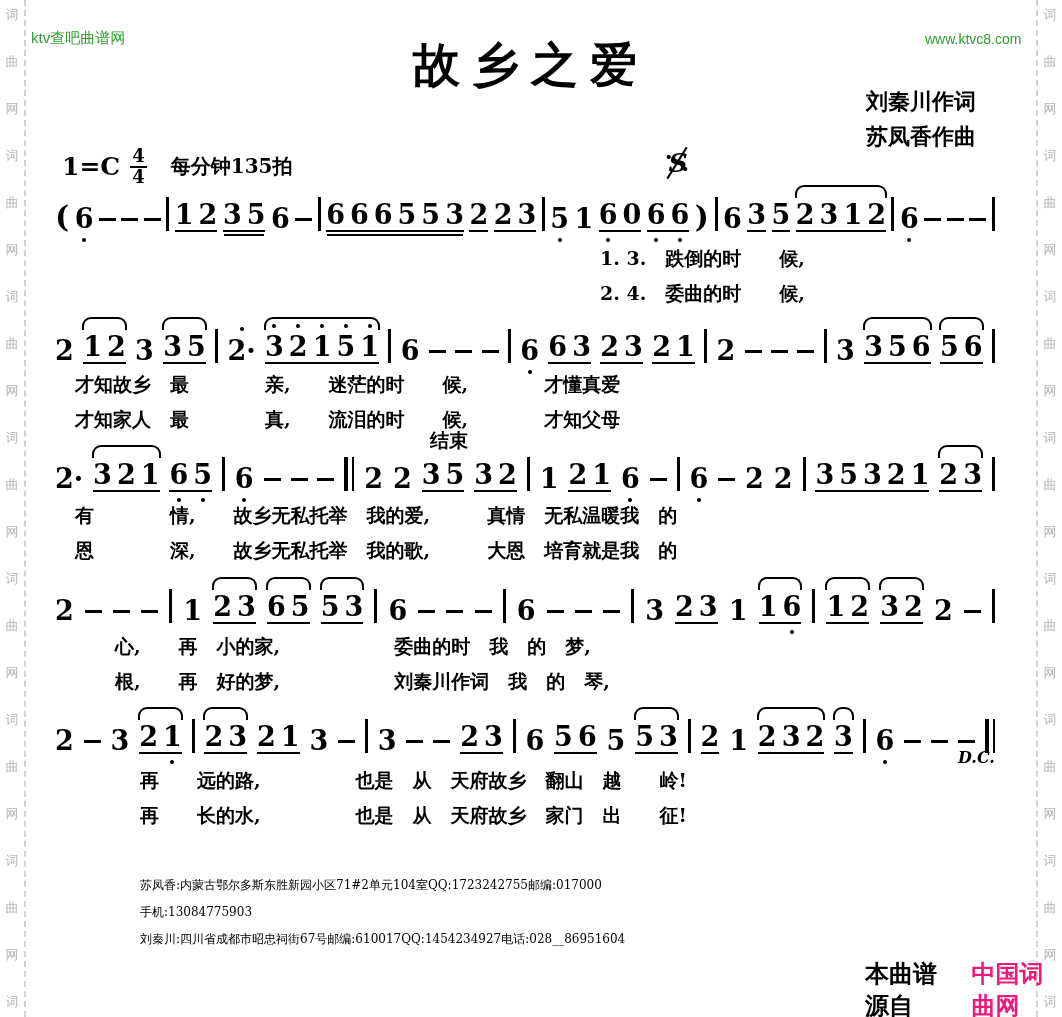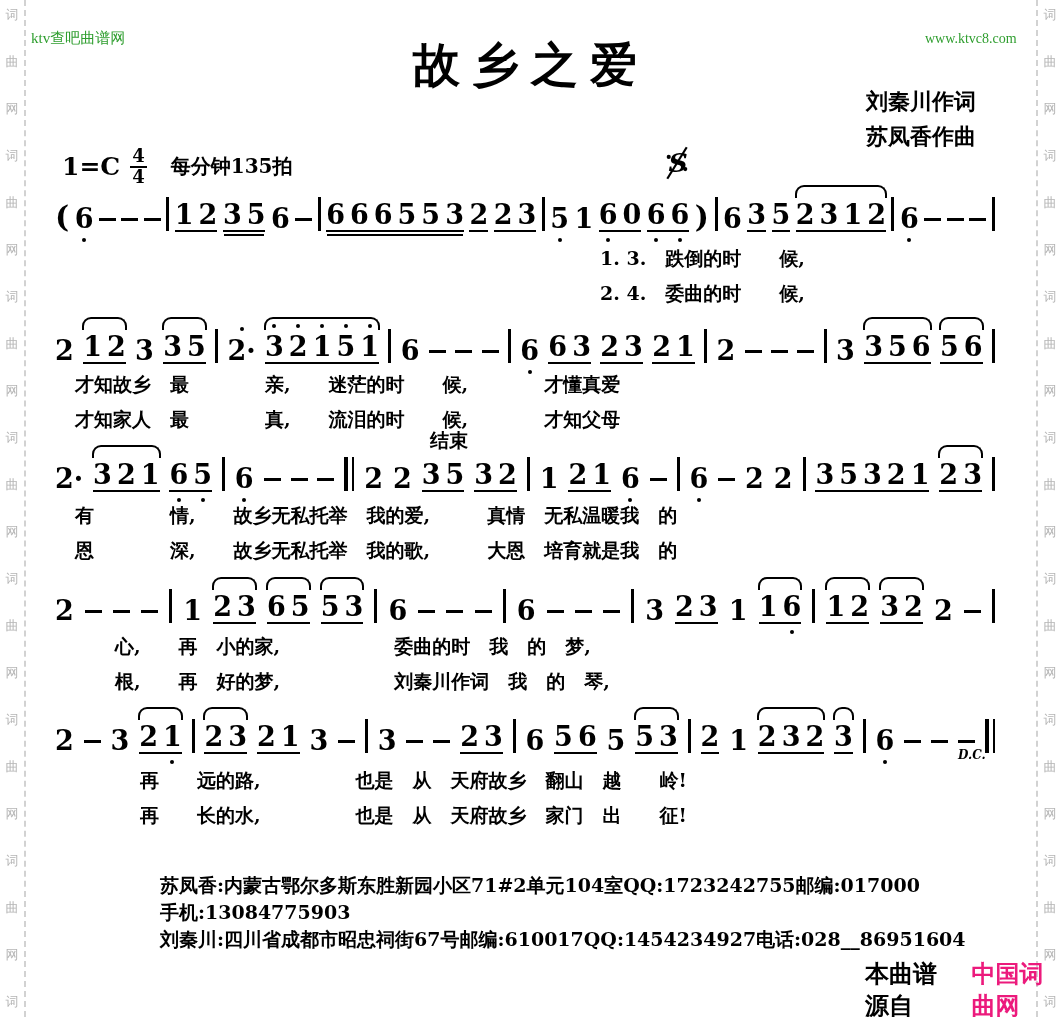--- a/index.html
+++ b/index.html
@@ -5,21 +5,21 @@
   html,body{margin:0;padding:0;background:#ffffff;}
   .page{position:relative;width:1062px;height:1017px;background:#fff;overflow:hidden;
         font-family:"DejaVu Serif",serif;color:#000;}
   
   .wm{position:absolute;top:6px;bottom:0;width:18px;display:flex;flex-direction:column;
       align-items:center;gap:29px;color:#b5b5b5;font-size:13px;font-family:"DejaVu Serif",serif;}
   .wm.left{left:3px}.wm.right{right:3px}
   .wm-line{position:absolute;top:0;bottom:0;border-left:2px dashed #d2d2d2;}
   .wm-line.left{left:24px}.wm-line.right{right:24px}
   
-  .hlink{position:absolute;font-family:Liberation Serif, serif;}
+  .hlink{position:absolute;font-family:Liberation Sans, sans-serif;}
   .hlink.left{left:31px;top:29px;font-size:15px;}
   .hlink.right{left:925px;top:31px;font-size:14px;}
   .title{position:absolute;left:0;right:0;top:34px;text-align:center;
          font-size:47px;font-weight:bold;letter-spacing:12px;}
   .credits{position:absolute;right:86px;top:84px;font-size:22px;font-weight:bold;
            line-height:35px;text-align:right;}
   
   .keyline{position:absolute;left:62px;top:147px;display:flex;align-items:center;font-weight:bold;}
   .keysig{font-size:25px;text-align:center;}
   .meter{display:flex;flex-direction:column;align-items:center;font-size:18px;line-height:1.05;margin-left:10px;}
@@ -44,31 +44,31 @@
   .grp.arc .ad{top:-9px;}
   .bd{position:absolute;bottom:-10px;left:50%;margin-left:-2px;width:4px;height:4px;
       border-radius:50%;background:#000;}
   .grp.u1 .bd{bottom:-14px;}
   .bar{width:3px;height:34px;background:#000;margin-bottom:1px;}
   .bar2{width:10px;height:34px;border-left:4px solid #000;border-right:2px solid #000;
         box-sizing:border-box;margin-bottom:1px;}
   .dash{width:17px;height:3px;background:#000;margin-bottom:11px;}
   .paren{font-size:30px;font-weight:bold;}
   .endlabel{position:absolute;left:430px;top:428px;font-size:19px;font-weight:bold;}
-  .dc{position:absolute;left:958px;top:748px;font-size:12px;font-style:italic;font-weight:bold;
+  .dc{position:absolute;left:958px;top:748px;font-size:16px;font-style:italic;font-weight:bold;
       font-family:"DejaVu Serif",serif;}
   
   .lyr{position:absolute;font-size:19px;font-weight:600;white-space:pre;}
   .l1r1{left:600px;top:246px}.l1r2{left:600px;top:281px}
   .l2r1{left:75px;top:372px}.l2r2{left:75px;top:407px}
   .l3r1{left:75px;top:503px}.l3r2{left:75px;top:538px}
   .l4r1{left:115px;top:634px}.l4r2{left:115px;top:669px}
   .l5r1{left:140px;top:768px}.l5r2{left:140px;top:803px}
   
-  .contact{position:absolute;left:160px;top:872px;font-size:19px;font-weight:bold;line-height:27px;}
+  .contact{position:absolute;left:140px;top:872px;font-size:12px;font-weight:normal;line-height:27px;}
   .src{position:absolute;left:828px;top:958px;font-size:24px;font-weight:bold;display:flex;gap:16px;margin-left:37px;}
 </style>
 </head>
 <body>
 
 <div class="page">
 
   <div class="wm left">
       <span>词</span>
       <span>曲</span>

